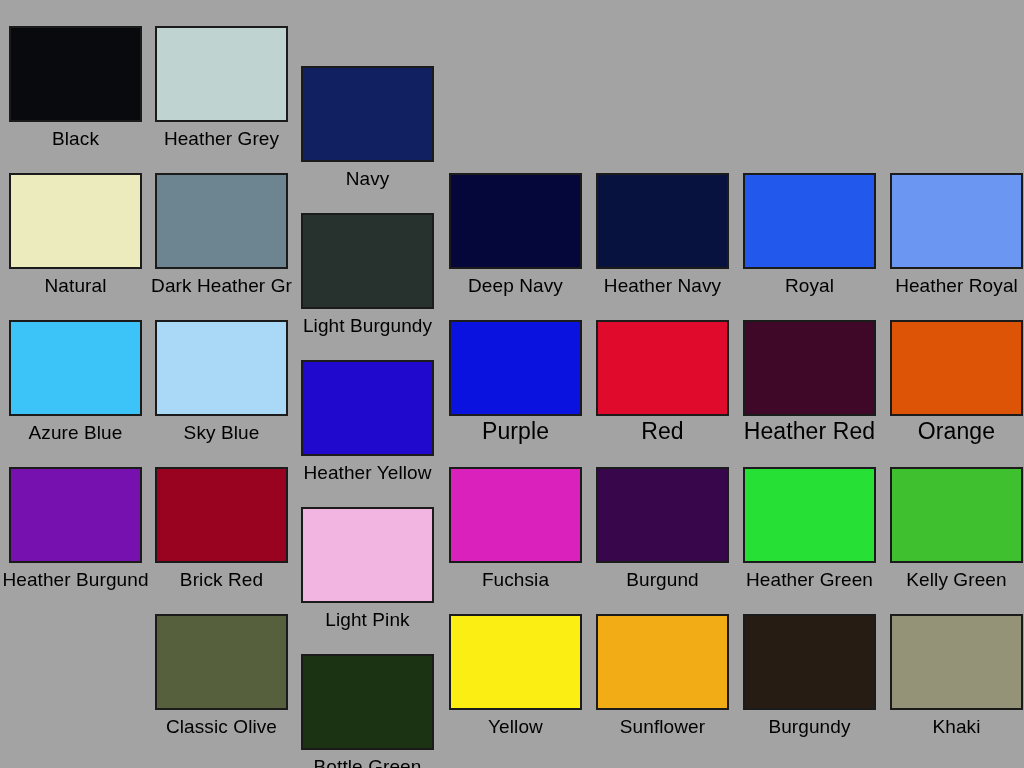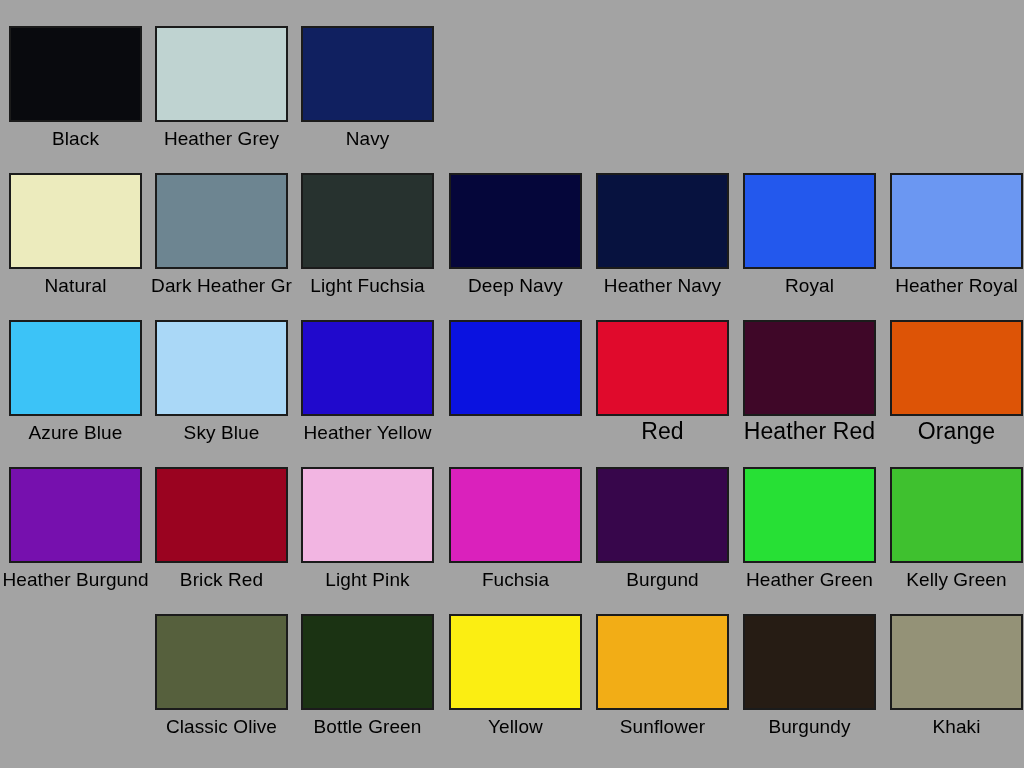--- a/index.html
+++ b/index.html
@@ -61,21 +61,21 @@
   }
   
   .row-0 { top: 26px; }
   .row-1 { top: 173px; }
   .row-2 { top: 320px; }
   .row-3 { top: 467px; }
   .row-4 { top: 614px; }
   
   .col-0 { left: 9px; }
   .col-1 { left: 155px; }
-  .col-2 { left: 301px; }
+  .col-2 { left: 301px; margin-top: 40px; }
   .col-3 { left: 449px; }
   .col-4 { left: 596px; }
   .col-5 { left: 743px; }
   .col-6 { left: 890px; }
 </style>
 </head>
 <body>
 
 <div id="swatch-chart" style="background: #a3a3a3;">
     <div class="swatch-row row-0">
@@ -96,21 +96,21 @@
       <div class="swatch-cell col-0">
         <div class="swatch-chip" style="background: rgb(236, 235, 189); border-color: rgb(27, 27, 27);"></div>
         <div class="swatch-label" style="color: rgb(0, 0, 0);">Natural</div>
       </div>
       <div class="swatch-cell col-1">
         <div class="swatch-chip" style="background: rgb(109, 133, 145); border-color: rgb(27, 27, 27);"></div>
         <div class="swatch-label" style="color: rgb(0, 0, 0);">Dark Heather Gr</div>
       </div>
       <div class="swatch-cell col-2">
         <div class="swatch-chip" style="background: rgb(39, 50, 47); border-color: rgb(27, 27, 27);"></div>
-        <div class="swatch-label" style="color: rgb(0, 0, 0);">Light Fuchsia</div>
+        <div class="swatch-label" style="color: rgb(0, 0, 0);">Light Burgundy</div>
       </div>
       <div class="swatch-cell col-3">
         <div class="swatch-chip" style="background: rgb(5, 6, 58); border-color: rgb(27, 27, 27);"></div>
         <div class="swatch-label" style="color: rgb(0, 0, 0);">Deep Navy</div>
       </div>
       <div class="swatch-cell col-4">
         <div class="swatch-chip" style="background: rgb(7, 18, 63); border-color: rgb(27, 27, 27);"></div>
         <div class="swatch-label" style="color: rgb(0, 0, 0);">Heather Navy</div>
       </div>
       <div class="swatch-cell col-5">
@@ -130,20 +130,21 @@
       <div class="swatch-cell col-1">
         <div class="swatch-chip" style="background: rgb(170, 216, 247); border-color: rgb(27, 27, 27);"></div>
         <div class="swatch-label" style="color: rgb(0, 0, 0);">Sky Blue</div>
       </div>
       <div class="swatch-cell col-2">
         <div class="swatch-chip" style="background: rgb(32, 9, 204); border-color: rgb(27, 27, 27);"></div>
         <div class="swatch-label" style="color: rgb(0, 0, 0);">Heather Yellow</div>
       </div>
       <div class="swatch-cell col-3">
         <div class="swatch-chip" style="background: rgb(10, 18, 224); border-color: rgb(27, 27, 27);"></div>
+        <div class="swatch-label big" style="color: rgb(0, 0, 0);">Purple</div>
       </div>
       <div class="swatch-cell col-4">
         <div class="swatch-chip" style="background: rgb(224, 10, 44); border-color: rgb(27, 27, 27);"></div>
         <div class="swatch-label big" style="color: rgb(0, 0, 0);">Red</div>
       </div>
       <div class="swatch-cell col-5">
         <div class="swatch-chip" style="background: rgb(63, 7, 40); border-color: rgb(27, 27, 27);"></div>
         <div class="swatch-label big" style="color: rgb(0, 0, 0);">Heather Red</div>
       </div>
       <div class="swatch-cell col-6">

